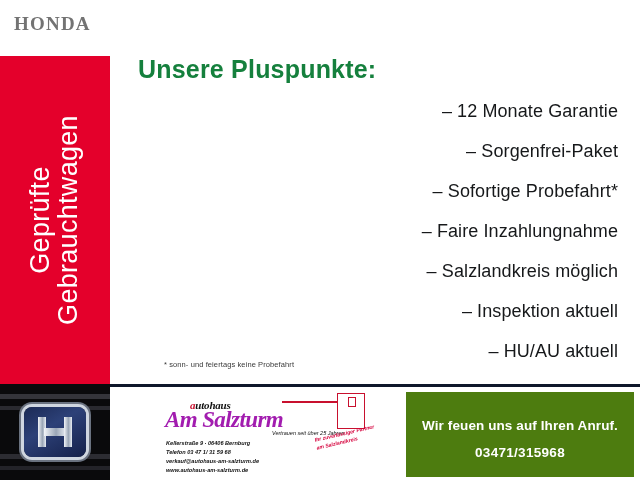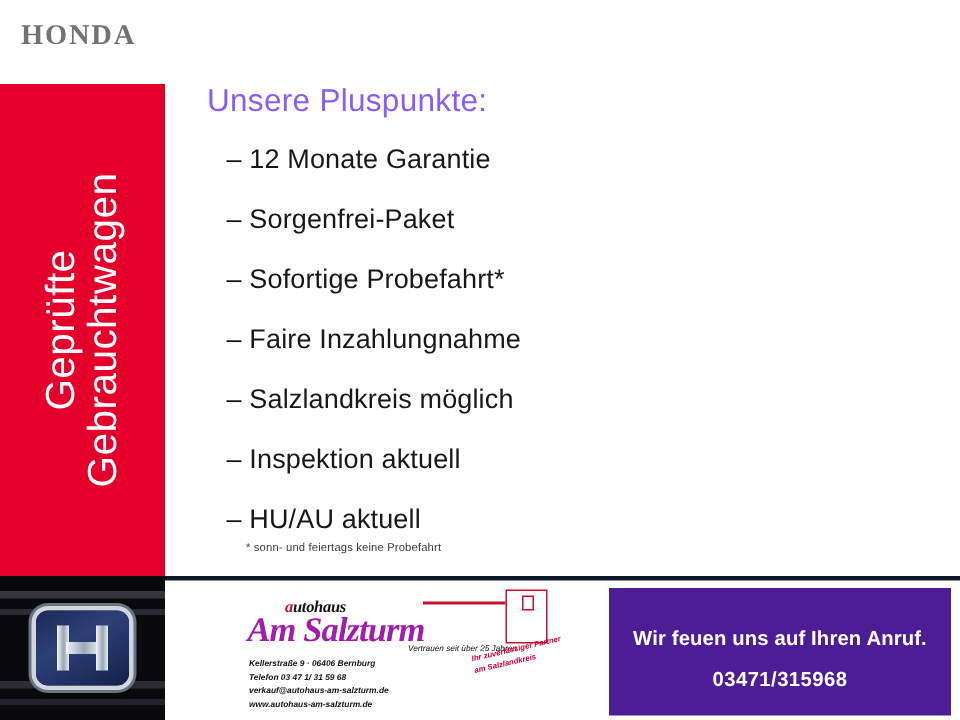--- a/index.html
+++ b/index.html
@@ -42,23 +42,23 @@
   .emblem .h{position:absolute;left:50%;top:50%;
       transform:translate(-50%,-50%);width:34px;height:30px;}
   .emblem .h i{position:absolute;background:
       linear-gradient(90deg,#f2f5f9,#9aa6b6 55%,#e7ecf3);display:block;}
   .emblem .h .lft{left:0;top:0;width:8px;height:30px;}
   .emblem .h .rgt{right:0;top:0;width:8px;height:30px;}
   .emblem .h .bar{left:6px;top:11px;width:22px;height:8px;}
 
   
   .content{position:absolute;left:138px;top:56px;width:480px;}
-  .headline{font-size:21px;font-weight:normal;color:#8b5cf6;
+  .headline{font-size:25px;font-weight:bold;color:#15803d;
       letter-spacing:.2px;margin:0 0 18px 0;line-height:1.1;}
-  .plist{list-style:none;margin:13px;padding:0;}
+  .plist{list-style:none;margin:0;padding:0;text-align:right;}
   .plist li{font-size:18px;color:#16181a;line-height:1;
       margin-bottom:22px;white-space:nowrap;letter-spacing:.1px;}
   .footnote{position:absolute;left:138px;top:360px;
       font-size:7.5px;color:#3a3a3a;letter-spacing:.1px;margin-left:26px;}
 
   
   .footer{position:absolute;left:110px;top:384px;width:530px;height:96px;
       border-top:3px solid #0f172a;box-sizing:border-box;background:#fff;}
   .dealer{position:absolute;left:52px;top:6px;width:230px;height:84px;}
   .dealer .script{position:absolute;left:28px;top:6px;
@@ -78,21 +78,21 @@
       font-style:italic;color:#111;white-space:nowrap;}
   .dealer .addr{position:absolute;left:4px;top:46px;
       font-size:5.6px;font-weight:bold;font-style:italic;color:#111;
       line-height:1.62;white-space:nowrap;}
   .dealer .diag{position:absolute;left:152px;top:44px;
       transform:rotate(-13deg);transform-origin:left top;
       font-size:5.2px;font-style:italic;font-weight:bold;color:#d5003c;
       line-height:1.5;white-space:nowrap;}
 
   .callout{position:absolute;left:296px;top:5px;width:228px;height:85px;
-      background:#4c1d95;color:#fff;text-align:center;}
+      background:#4d7c0f;color:#fff;text-align:center;}
   .callout .l1{font-size:13.5px;font-weight:bold;margin-top:26px;
       letter-spacing:.1px;}
   .callout .l2{font-size:13.5px;font-weight:bold;margin-top:12px;
       letter-spacing:.3px;}
 </style>
 </head>
 <body>
 
 <div class="page">
 

